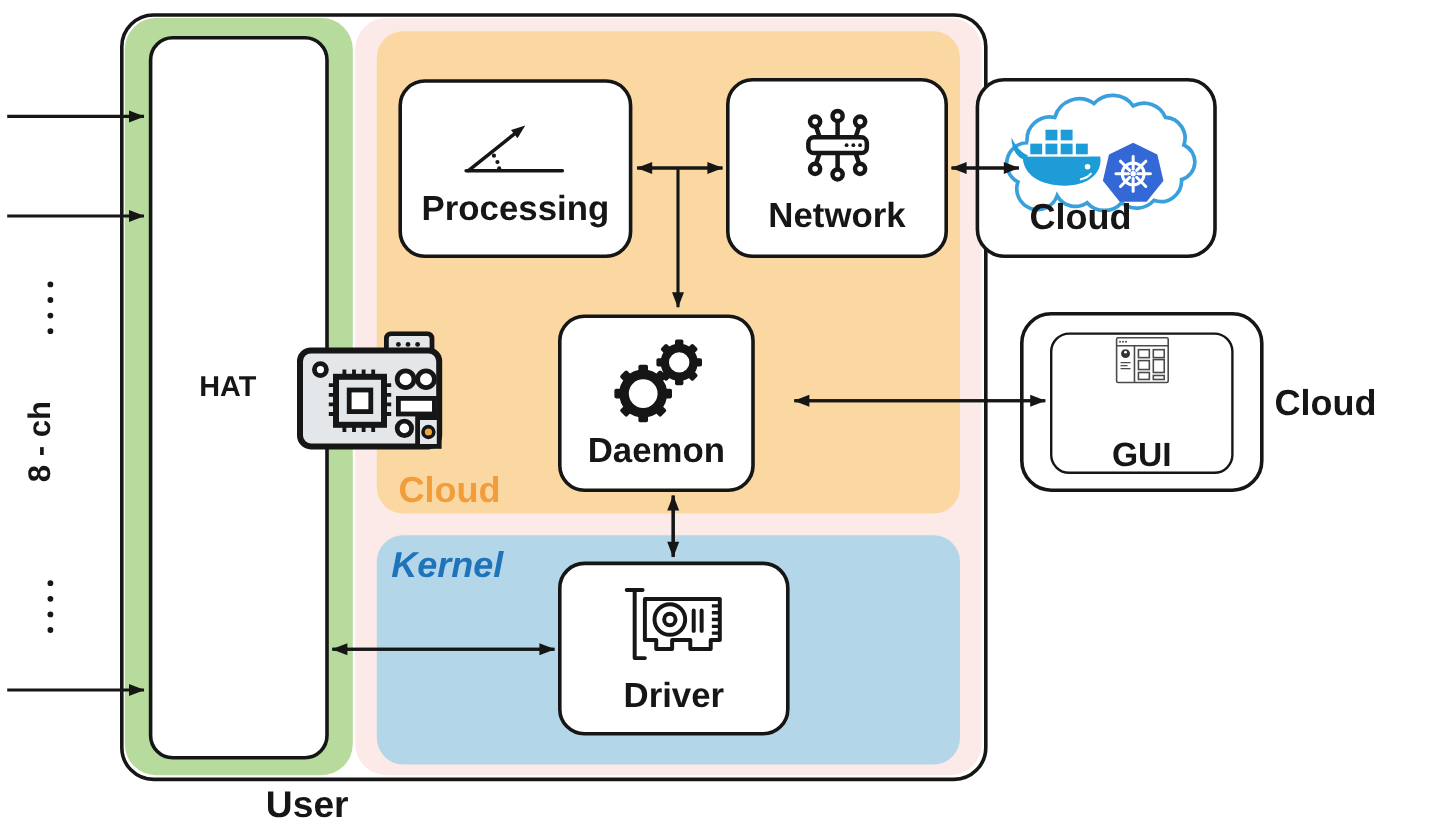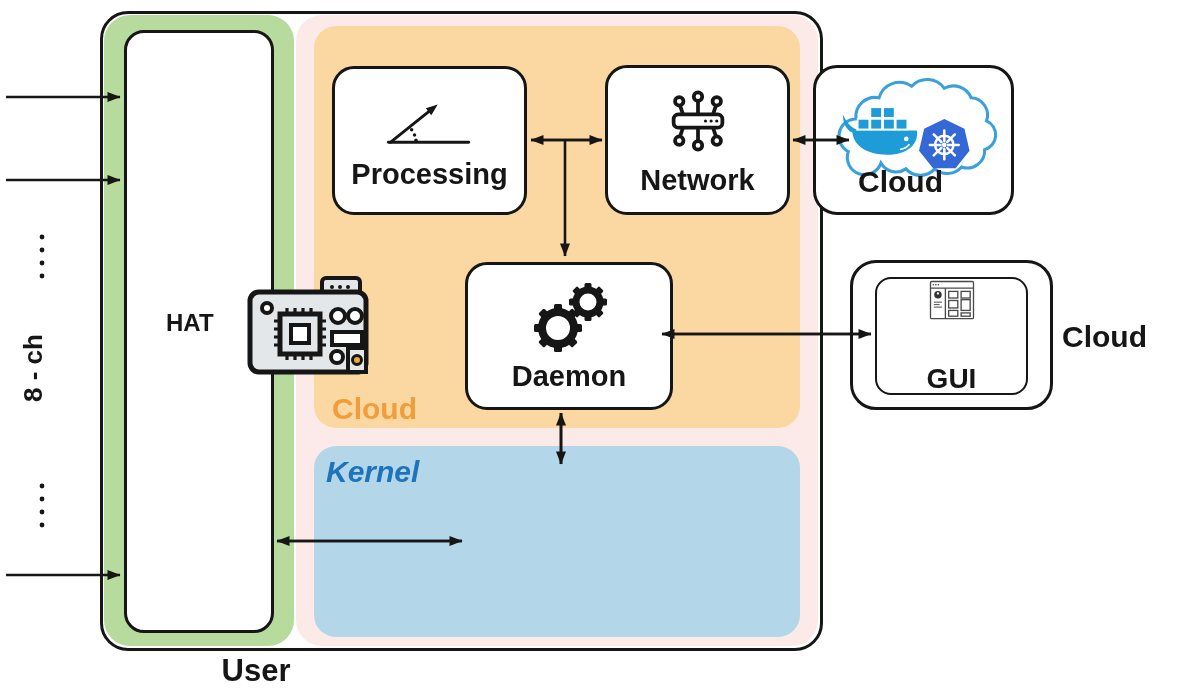--- a/index.html
+++ b/index.html
@@ -31,21 +31,21 @@
   .client-label{left:1062px;top:322px;font-size:30px;}
   .chan-label{left:-6px;top:354px;width:80px;height:28px;text-align:center;
     font-size:26px;transform:rotate(-90deg);}
   
   .node{position:absolute;background:#fff;border:3px solid #161616;border-radius:22px;
     display:flex;flex-direction:column;align-items:center;justify-content:center;
     z-index:10;}
   .node .node-label{font-weight:700;font-size:29px;line-height:1;margin-top:10px;}
   .node-processing{left:332px;top:66px;width:195px;height:149px;}
   .node-network{left:605px;top:65px;width:185px;height:150px;}
-  .node-daemon{left:465px;top:262px;width:208px;height:148px;}
+  .node-daemon{left:465px;top:262px;width:164px;height:148px;}
   .node-driver{left:465px;top:468px;width:193px;height:145px;}
   .node-cloud{left:813px;top:65px;width:201px;height:150px;border-radius:24px;}
   .cloud-svg{position:absolute;left:2px;top:2px;}
   .cloud-label{position:absolute;left:0;right:0;bottom:13px;text-align:center;
     font-weight:700;font-size:30px;padding-right:26px;z-index:5;}
   .gui-outer{position:absolute;left:850px;top:260px;width:203px;height:150px;
     background:#fff;border:3px solid #161616;border-radius:26px;z-index:10;}
   .gui-inner{position:absolute;left:875px;top:277px;width:153px;height:118px;
     background:#fff;border:2.5px solid #161616;border-radius:16px;z-index:11;
     display:flex;flex-direction:column;align-items:center;justify-content:center;gap:37px;}
@@ -184,20 +184,36 @@
           <rect x="-3.5" y="-19" width="7" height="8" rx="1.5" transform="rotate(225)"></rect>
           <rect x="-3.5" y="-19" width="7" height="8" rx="1.5" transform="rotate(270)"></rect>
           <rect x="-3.5" y="-19" width="7" height="8" rx="1.5" transform="rotate(315)"></rect>
         </g>
         <circle r="12" fill="#fff" stroke="#161616" stroke-width="7"></circle>
       </g>
     </svg>
     <div class="node-label">Daemon</div>
   </div>
 
+  <div class="node node-driver">
+    <svg width="98" height="70" viewBox="0 0 100 74">
+      <g stroke="#161616" stroke-width="3.5" fill="none" stroke-linejoin="round" stroke-linecap="round">
+        <path d="M8,6 H22 M15,6 V66 M15,66 H24"></path>
+        <path d="M24,14 H90 V50 H82 V58 H64 V50 H48 V58 H34 V50 H24 Z"></path>
+        <circle cx="46" cy="32" r="13.5"></circle>
+        <circle cx="46" cy="32" r="5"></circle>
+        <line x1="67" y1="24" x2="67" y2="42"></line>
+        <line x1="74" y1="24" x2="74" y2="42"></line>
+      </g>
+      <g stroke="#161616" stroke-width="3">
+        <path d="M83,20 H90 M83,26 H90 M83,32 H90 M83,38 H90 M83,44 H90"></path>
+      </g>
+    </svg>
+    <div class="node-label">Driver</div>
+  </div>
 
   <div class="node node-cloud">
     <svg class="cloud-svg" width="195" height="144" viewBox="0 0 200 150">
       <path d="M30,85
                a18,18 0 0 1 8,-34 a20,20 0 0 1 24,-22 a22,22 0 0 1 34,-12
                a22,22 0 0 1 34,2 a20,20 0 0 1 28,10 a18,18 0 0 1 16,24
                a16,16 0 0 1 -2,30 a18,18 0 0 1 -24,18 a20,20 0 0 1 -28,2
                a20,20 0 0 1 -30,0 a18,18 0 0 1 -26,-6 a16,16 0 0 1 -34,-12 Z" fill="#ffffff" stroke="#3aa0dc" stroke-width="3.2"></path>
 
       <g transform="translate(20,30) scale(1.1)">

